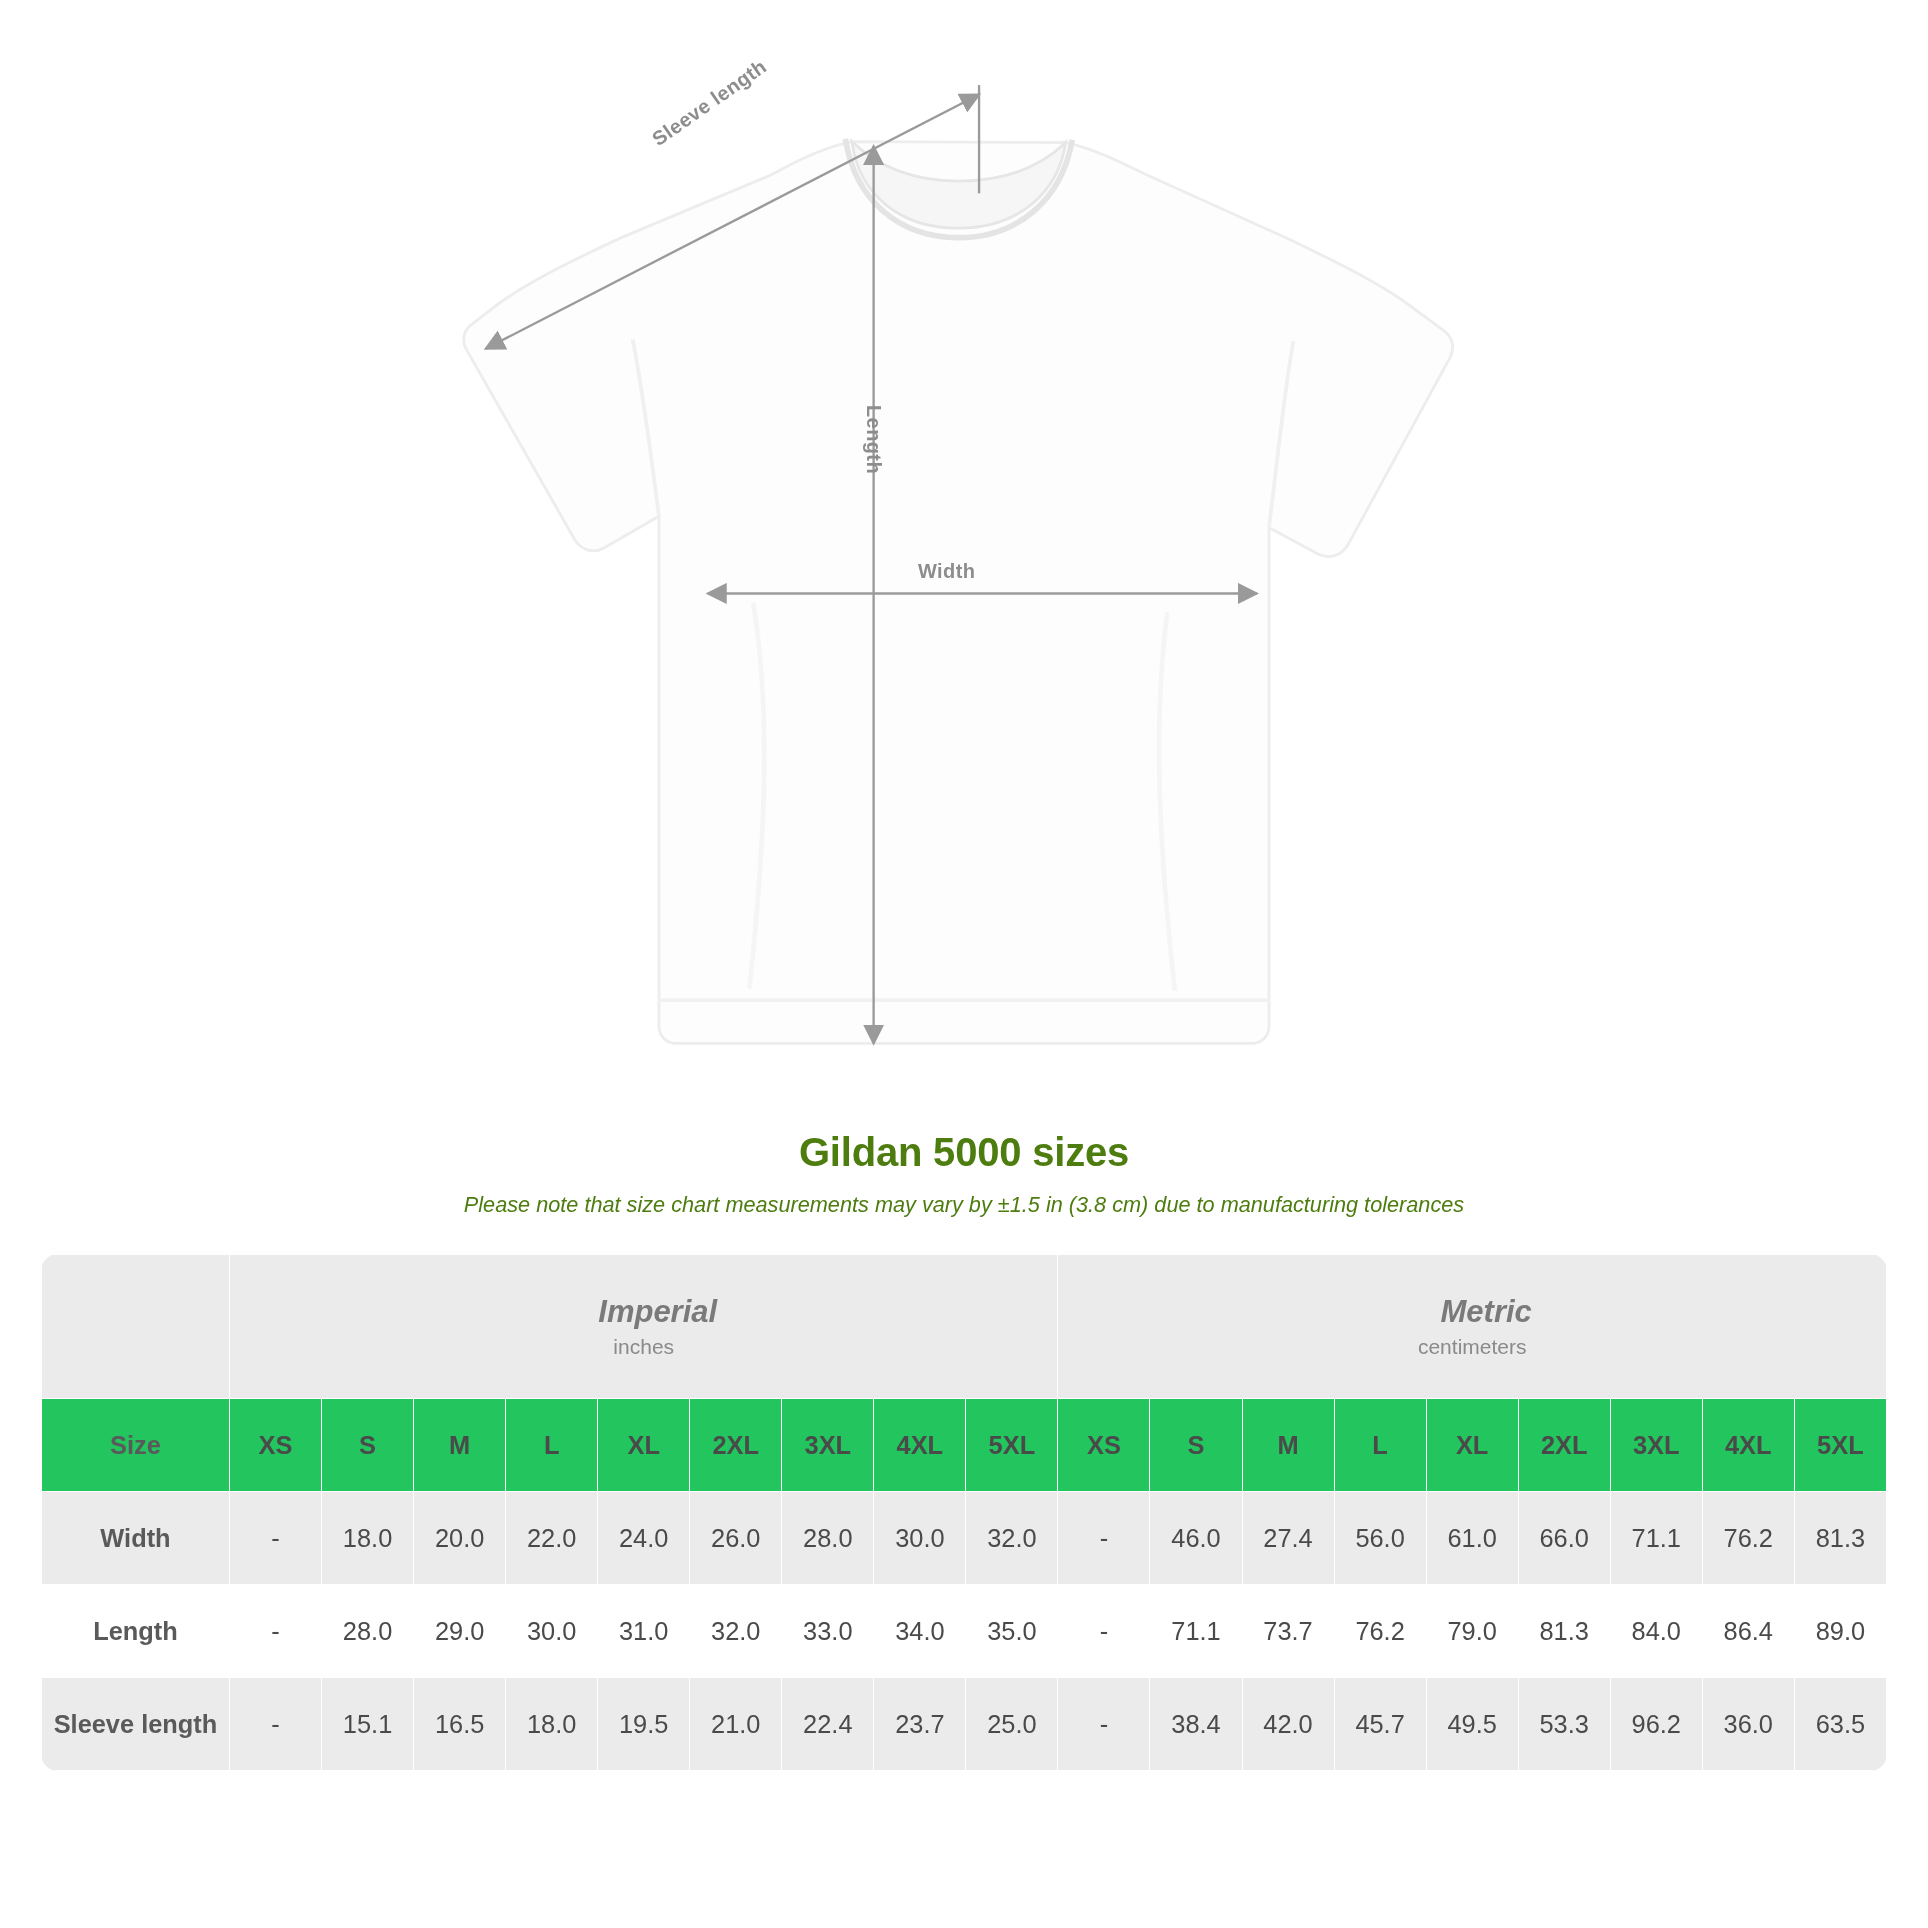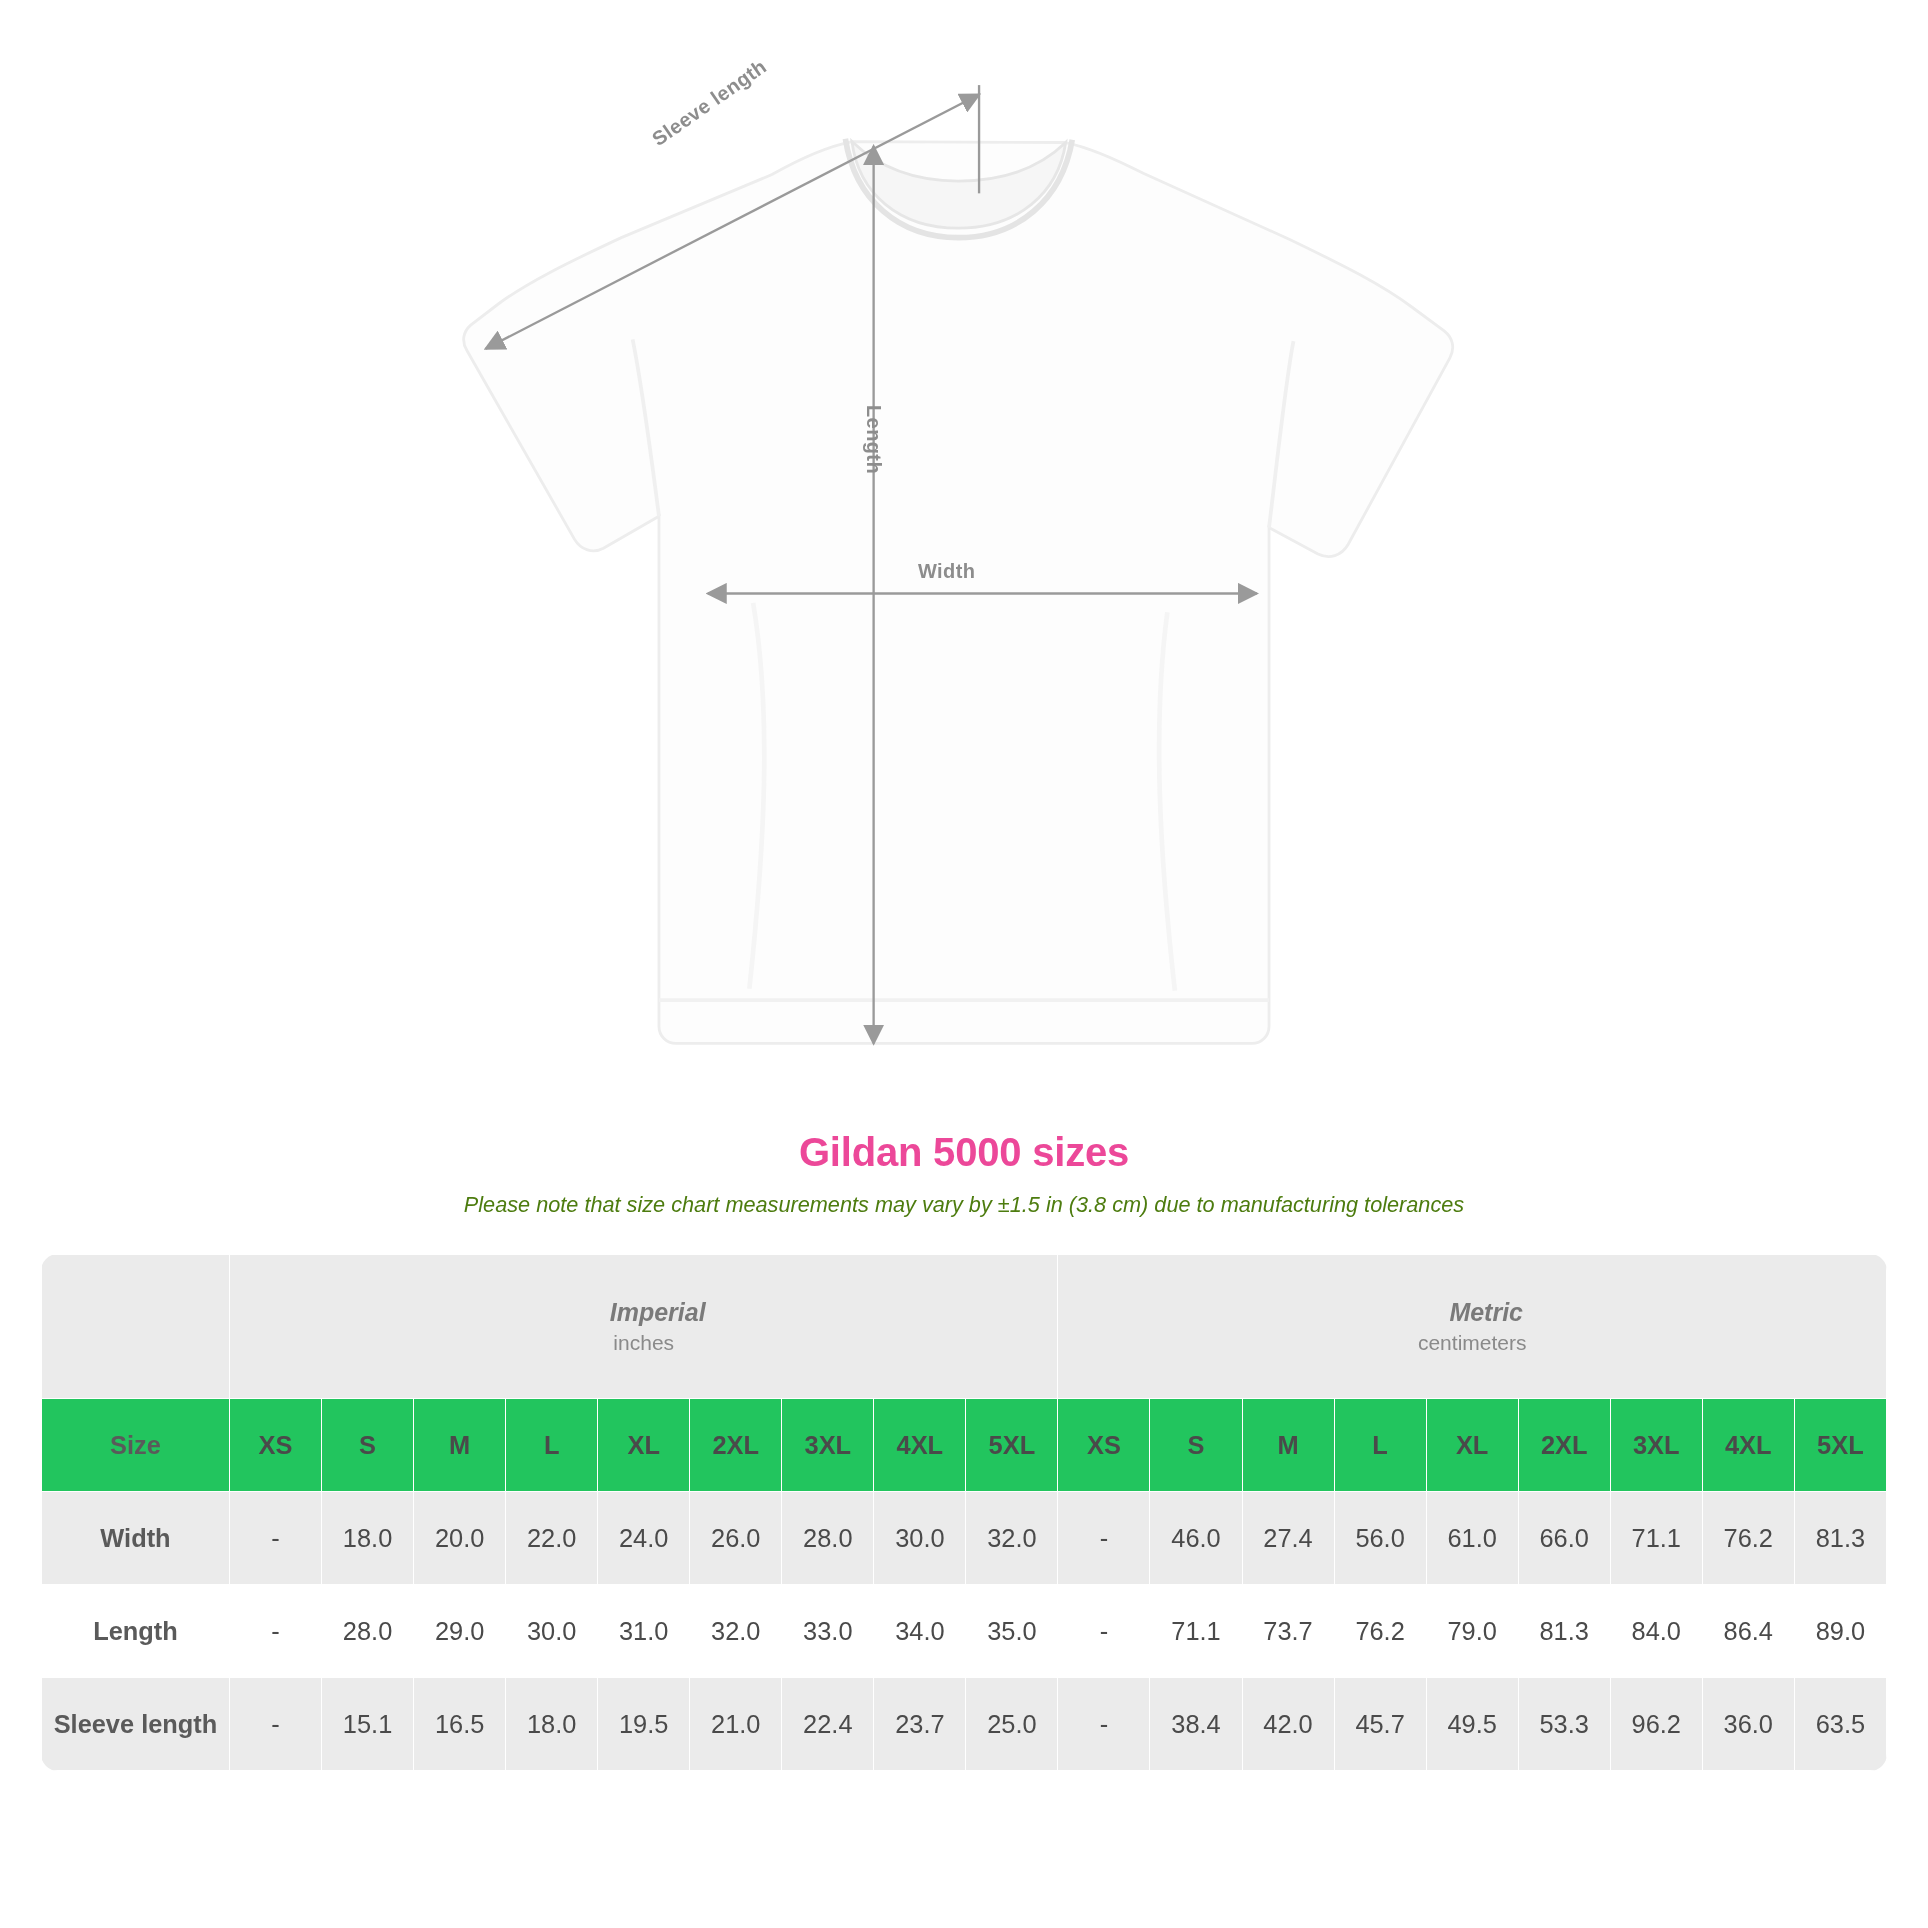--- a/index.html
+++ b/index.html
@@ -60,21 +60,21 @@
   }
 
   
   .title-block {
     text-align: center;
     margin-top: 9.4px;
   }
   .chart-title {
     font-size: 40px;
     font-weight: bold;
-    color: #ec4899;
+    color: #4d7c0f;
     margin: 0 0 17px 0;
     letter-spacing: -0.2px;
   }
   .chart-note {
     font-size: 21.7px;
     font-style: italic;
     color: #4d7c0f;
     margin: 0;
   }
 
@@ -95,21 +95,21 @@
     border: 0.9px solid #ffffff;
     text-align: center;
     vertical-align: middle;
   }
 
   .unit-head {
     background: #ebebeb;
     height: 141px;
   }
   .unit-head .unit-name {
-    font-size: 25px;
+    font-size: 31px;
     font-style: italic;
     font-weight: bold;
     color: #7a7a7a;
     line-height: 1.25;
     padding-left: 28px;
   }
   .unit-head .unit-sub {
     font-size: 21px;
     color: #8a8a8a;
     line-height: 1.4;

